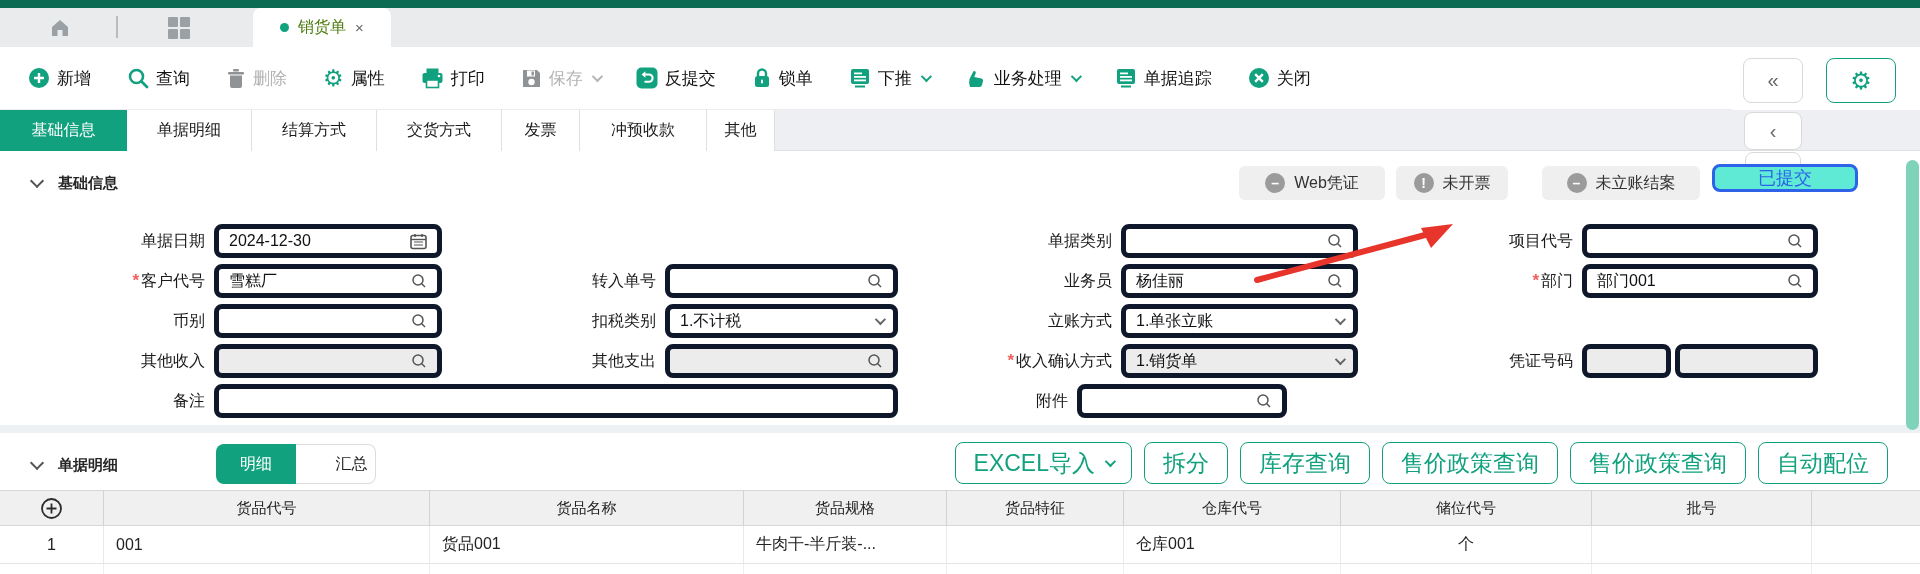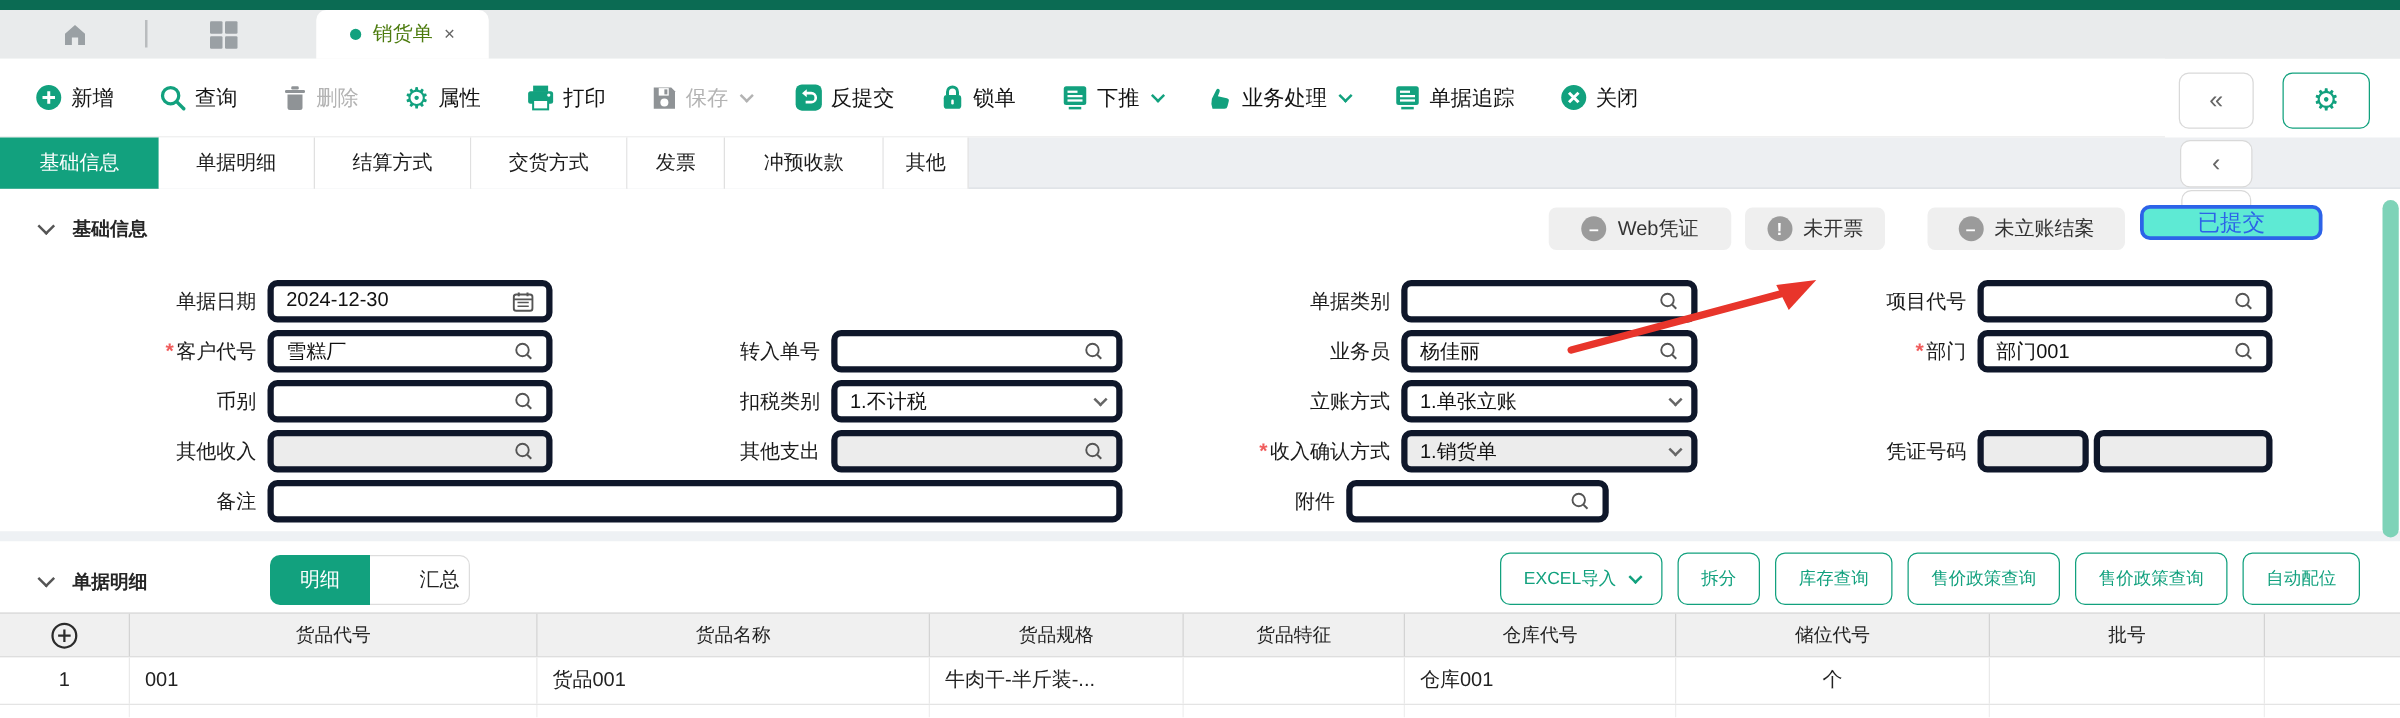--- a/index.html
+++ b/index.html
@@ -59,21 +59,21 @@
   .fval { flex:1; font-size:16px; color:#111; white-space:nowrap; overflow:hidden; }
   .ficon { flex:none; }
 
   
   .sec-divider { position:absolute; left:0; top:425px; width:1920px; height:8px; background:#eef1f4; }
   .toggle { position:absolute; left:216px; top:444px; height:40px; display:flex; z-index:2; }
   .tg { width:80px; height:40px; display:flex; align-items:center; justify-content:center; font-size:16px; cursor:pointer; }
   .tg.on { background:#12a17e; color:#fff; border-radius:8px 0 0 8px; }
   .tg.off { background:#fff; color:#222; border:1px solid #ddd; border-left:none; border-radius:0 8px 8px 0;padding-left:32px; }
   .dbtns { position:absolute; right:32px; top:442px; height:42px; display:flex; gap:12px; }
-  .dbtn { height:42px; padding:0 18px; border:1px solid #12a17e; border-radius:8px; background:#fff; color:#12a17e; font-size:14px; display:flex; align-items:center; justify-content:center; gap:8px; cursor:pointer; white-space:nowrap; }
+  .dbtn { height:42px; padding:0 18px; border:1px solid #12a17e; border-radius:8px; background:#fff; color:#12a17e; font-size:23px; display:flex; align-items:center; justify-content:center; gap:8px; cursor:pointer; white-space:nowrap; }
 
   
   .grid { position:absolute; left:0; top:490px; width:1920px; }
   .grow { display:flex; width:1920px; }
   .gh { height:36px; background:#f0f0f0; border-top:1px solid #d8d8d8; border-bottom:1px solid #d8d8d8; }
   .gb { height:38px; background:#fff; border-bottom:1px solid #e4e4e4; }
   .gp { height:10px; background:#fff; }
   .gc { display:flex; align-items:center; justify-content:center; font-size:15px; color:#222; border-right:1px solid #d3d3d3; overflow:hidden; white-space:nowrap; }
   .gb .gc { font-size:16px; border-right:1px solid #e9e9e9; }
   .gp .gc { border-right:1px solid #efefef; }

